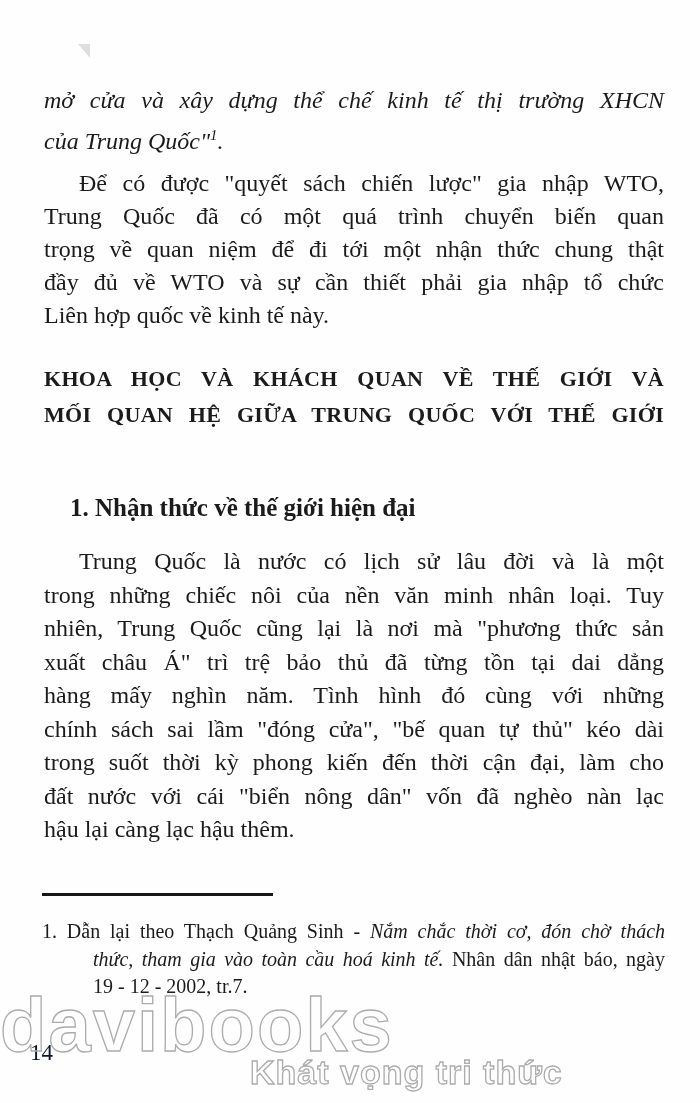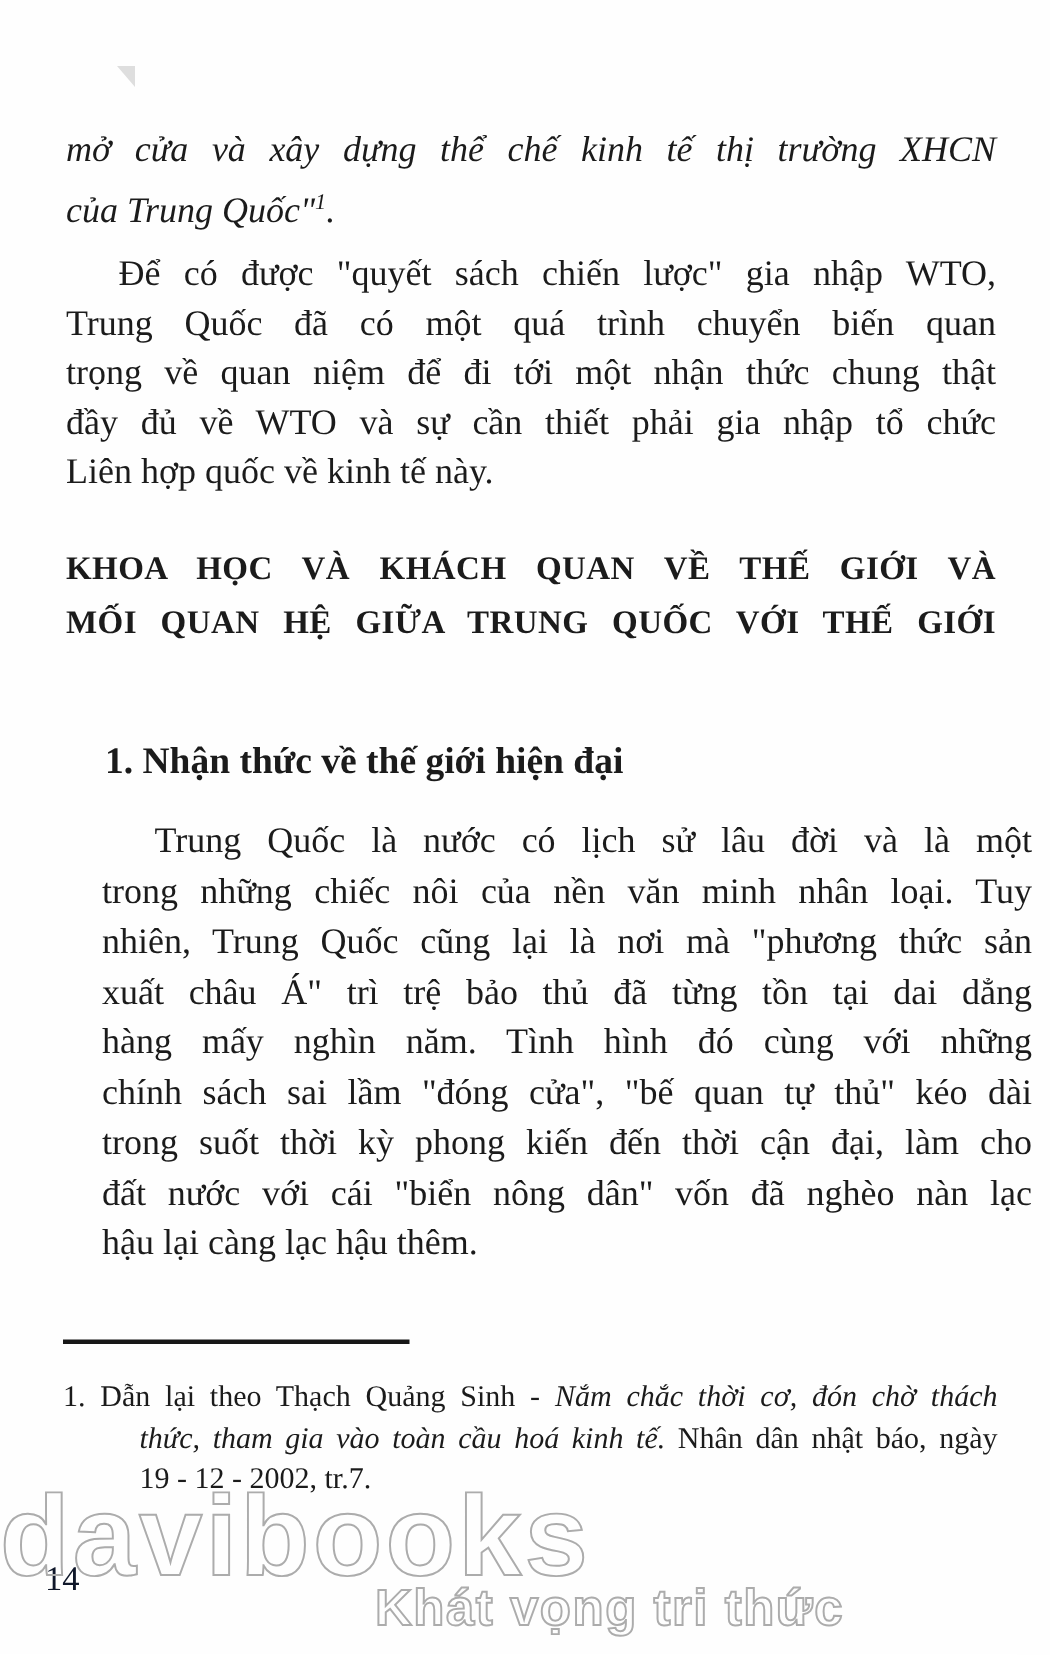--- a/index.html
+++ b/index.html
@@ -7,21 +7,21 @@
         font-family:"Liberation Serif","DejaVu Serif",serif;color:#1b1b1b;}
   .block{position:absolute;left:44px;width:620px;}
   .line{display:block;white-space:normal;}
   .j{text-align:justify;text-align-last:justify;}
   .ind{text-indent:35px;}
   .opening{top:80px;font-style:italic;font-size:24px;line-height:41px;}
   .para1{top:167px;font-size:24px;line-height:33px;}
   .heading{top:361px;font-weight:bold;font-size:22px;line-height:36px;letter-spacing:0.3px;}
   .heading .ind{text-indent:42px;}
   .subhead{top:491px;left:70px;width:590px;font-weight:bold;font-size:25px;line-height:34px;text-align:left;}
-  .para2{top:545px;font-size:24px;line-height:33.5px;margin-left:24px;}
+  .para2{top:545px;font-size:24px;line-height:33.5px;}
   .rule{position:absolute;top:893px;left:42px;width:231px;height:3px;background:#171717;}
   .footnote{top:918px;left:42px;width:623px;font-size:20px;line-height:27.5px;}
   .fn-cont{padding-left:51px;}
   sup{font-size:62%;line-height:0;}
   .pagenum{position:absolute;left:30px;top:1040px;font-size:23px;color:#0f172a;}
   .wm{position:absolute;font-family:"Liberation Sans","DejaVu Sans",sans-serif;font-weight:bold;
       color:rgba(255,255,255,0);-webkit-text-stroke:1.3px #acacac;white-space:nowrap;}
   .wm1{left:0;width:700px;text-align:left;top:986px;font-size:76px;line-height:78px;letter-spacing:2px;}
   .wm2{left:250px;top:1052px;font-size:34px;line-height:40px;letter-spacing:1px;}
   .corner{position:absolute;left:78px;top:44px;width:0;height:0;

